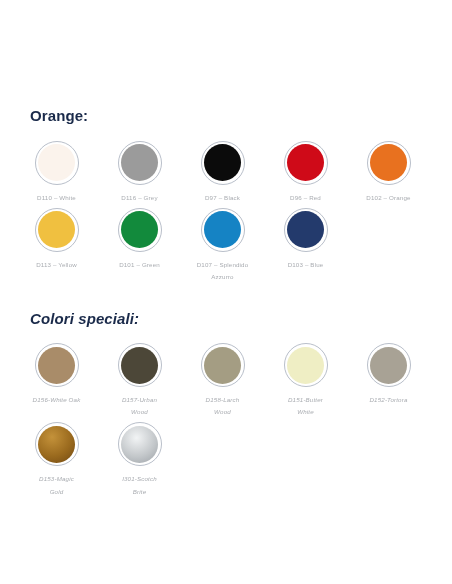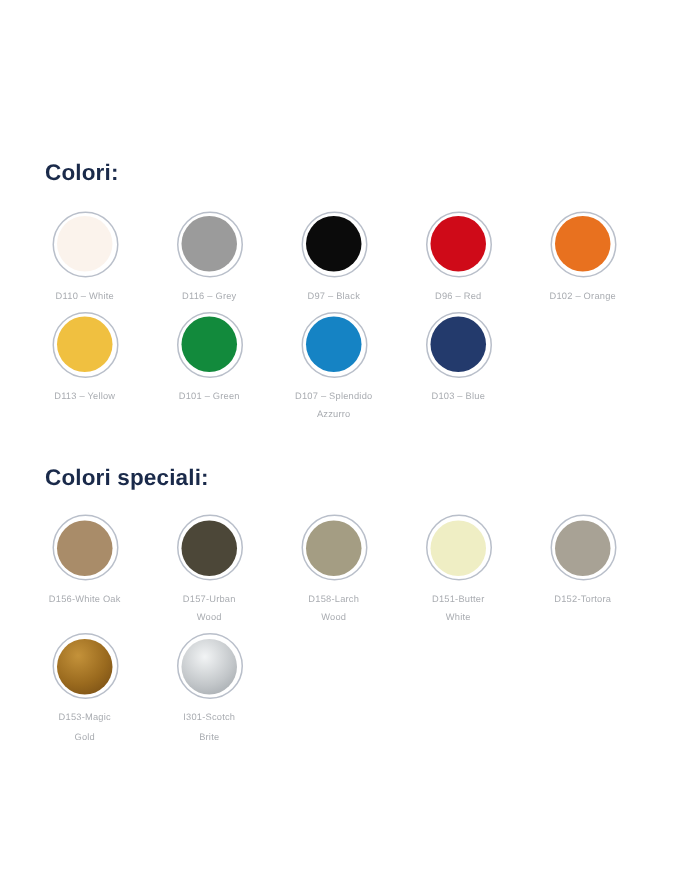--- a/index.html
+++ b/index.html
@@ -17,21 +17,21 @@
     position: relative;
     width: 452px;
     height: 584px;
     box-sizing: border-box;
     padding: 0 18px;
   }
   .section {
     margin: 0;
   }
   .section-colori { padding-top: 108px; }
-  .section-speciali { padding-top: 28px; }
+  .section-speciali { padding-top: 28px; font-style: italic; }
 
   .section-title {
     font-size: 15px;
     font-weight: bold;
     color: #1a2a4a;
     letter-spacing: 0.1px;
     margin: 0 0 12px 12px;
     line-height: 1.1;
   }
 
@@ -76,21 +76,21 @@
     letter-spacing: 0.15px;
     max-width: 74px;
     white-space: pre-line;
   }
 </style>
 </head>
 <body>
 
 <div class="page">
   <div class="section section-colori">
-    <div class="section-title">Colori:</div>
+    <div class="section-title">Orange:</div>
     <div class="swatch-row">
       <div class="swatch-cell">
         <div class="ring">
             <div class="disc" style="background: rgb(251, 243, 236);"></div>
           </div>
         <div class="swatch-label">D110 – White</div>
       </div>
       <div class="swatch-cell">
         <div class="ring">
             <div class="disc" style="background: rgb(155, 155, 155);"></div>

